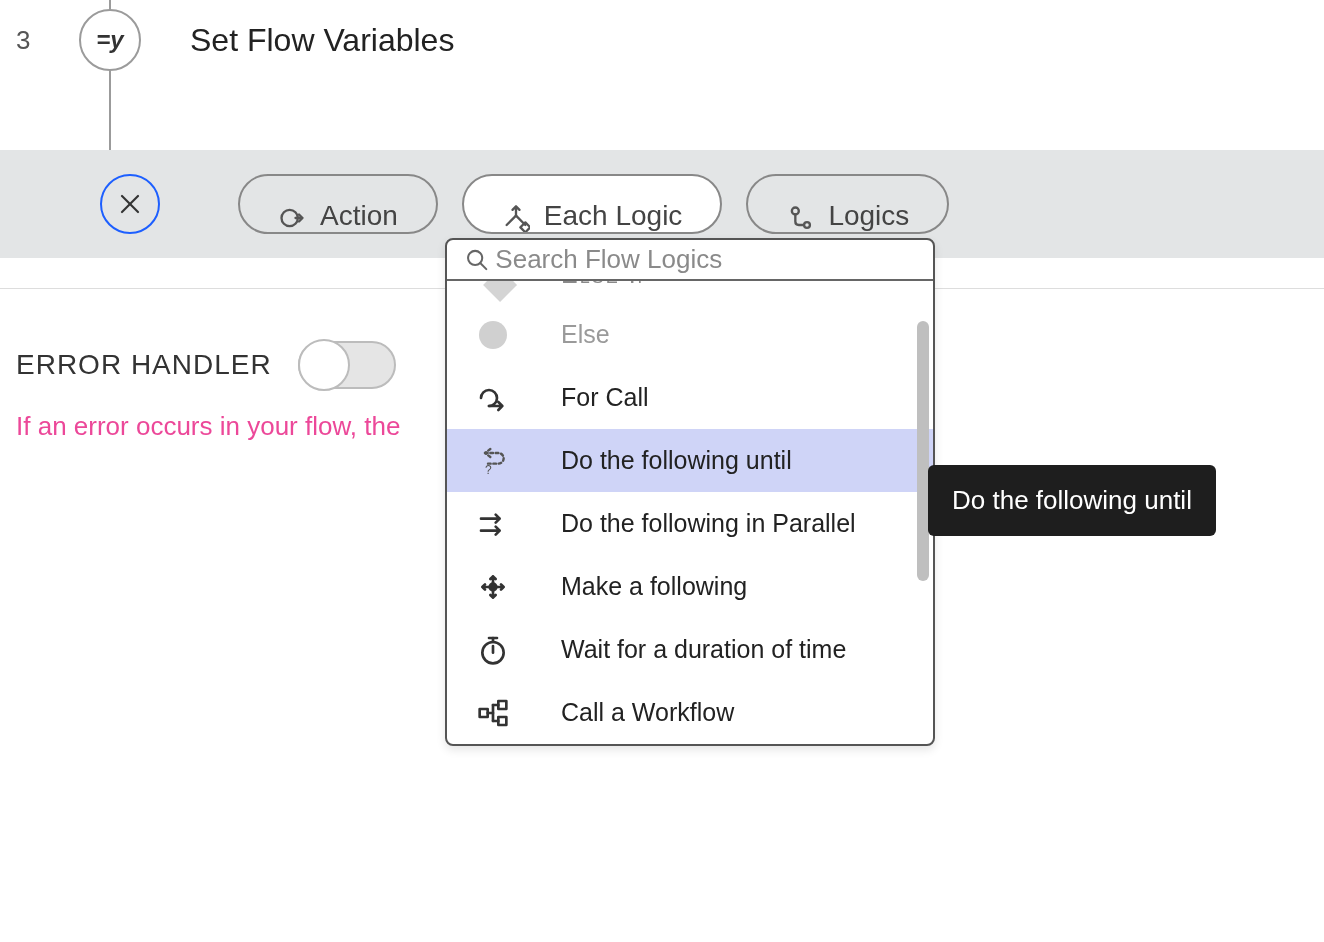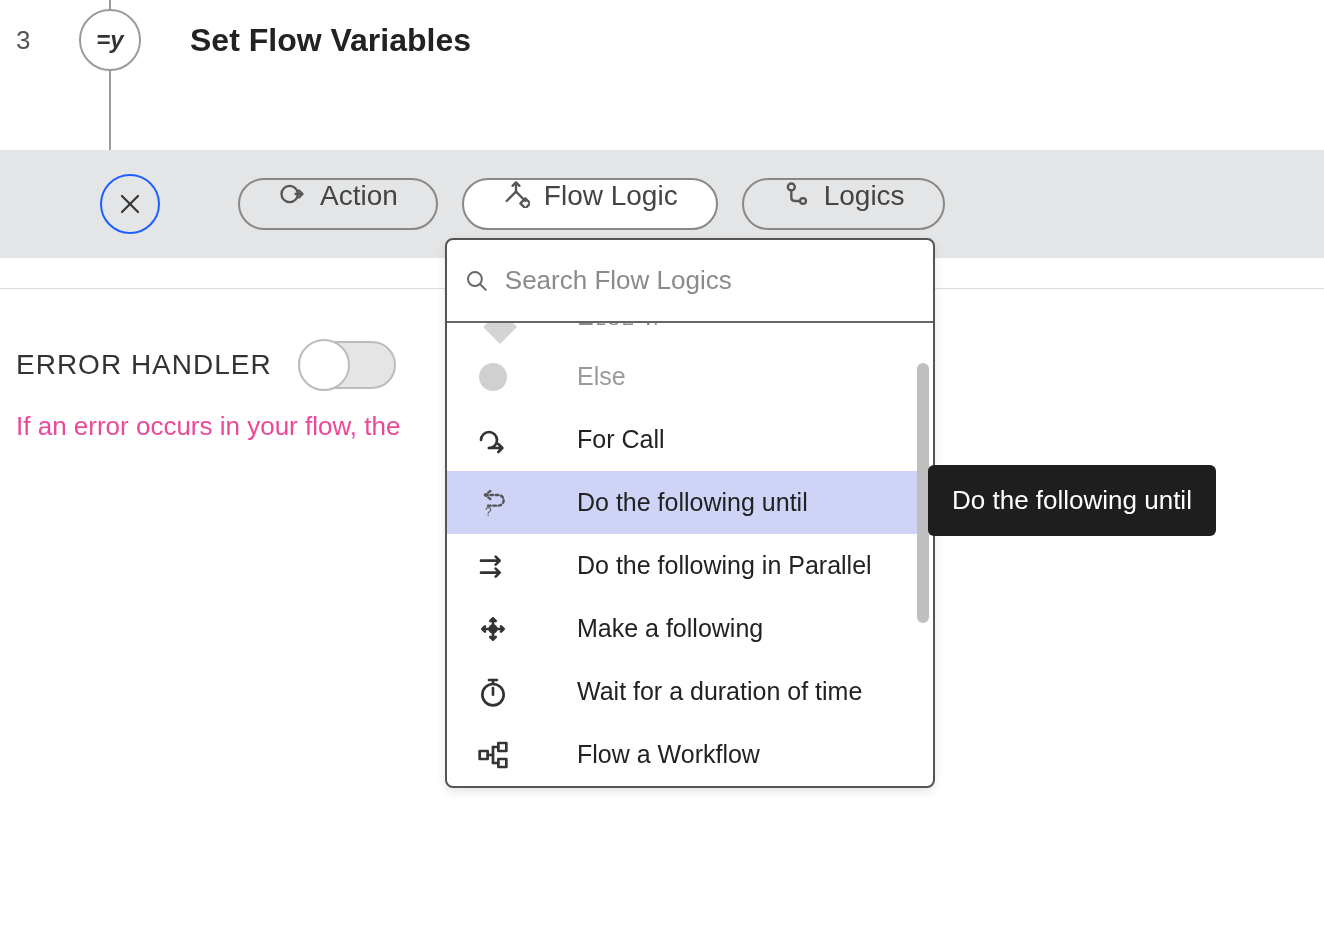--- a/index.html
+++ b/index.html
@@ -54,21 +54,21 @@
     top: -20px;
     left: 50%;
     width: 2px;
     height: 170px;
     background: #9b9b9b;
     transform: translateX(-50%);
     z-index: 1;
   }
   .step-title {
     font-size: 32px;
-    font-weight: 700;
+    font-weight: 400;
     color: #222;
     margin-left: 30px;
   }
 
   
   .toolbar-band {
     margin-top: 70px;
     background: #e3e5e6;
     height: 108px;
     display: flex;
@@ -84,25 +84,25 @@
     border: 2px solid #1d5fff;
     border-radius: 50%;
     display: flex;
     align-items: center;
     justify-content: center;
     background: transparent;
   }
   .close-circle svg { width: 24px; height: 24px; stroke: #333; }
 
   .pill {
-    height: 52px;
+    height: 60px;
     border: 2px solid #888;
     border-radius: 32px;
     display: flex;
-    align-items: flex-start;
+    align-items: flex-end;
     padding: 0 38px;
     gap: 14px;
     font-size: 28px;
     color: #444;
     background: #e3e5e6;
     cursor: pointer;
   }
   .pill.active { background: #fff; }
   .pill svg { width: 28px; height: 28px; }
 
@@ -153,23 +153,23 @@
     background: #fff;
     border: 2px solid #555;
     border-radius: 8px;
     box-shadow: 0 4px 10px rgba(0,0,0,0.1);
     z-index: 10;
     overflow: hidden;
   }
   .search-row {
     display: flex;
     align-items: center;
-    padding: 24px 18px;
+    padding: 3px 18px;
     border-bottom: 2px solid #666;
-    gap: 14px;
+    gap: 4px;
   }
   .search-row svg { width: 26px; height: 26px; stroke: #666; fill: none; }
   .search-input {
     border: none;
     outline: none;
     font-size: 26px;
     color: #666;
     width: 100%;
     background: transparent;
   }
@@ -178,21 +178,21 @@
   .options {
     position: relative;
     max-height: 472px;
     overflow: hidden;
   }
   .option {
     display: flex;
     align-items: center;
     height: 63px;
     padding-left: 26px;
-    gap: 64px;
+    gap: 48px;
     font-size: 25px;
     color: #222;
     cursor: pointer;
   }
   .option.partial-top {
     height: 22px;
     padding-top: 0;
     overflow: hidden;
   }
   .option.partial-top .opt-label {
@@ -280,21 +280,21 @@
     <span>Action</span>
   </div>
 
   <div class="pill active">
     <svg viewBox="0 0 24 24" fill="none" stroke="#555" stroke-width="2" stroke-linecap="round" stroke-linejoin="round">
         <path d="M4 18 L12 10"></path>
         <path d="M12 10 L12 2 M9 5 l3 -3 3 3"></path>
         <path d="M12 10 L20 18"></path>
         <rect x="17" y="17" width="6" height="6" transform="rotate(45 20 20)"></rect>
       </svg>
-    <span>Flow Logic</span>
+    <span>Each Logic</span>
   </div>
 
   <div class="pill">
     <svg viewBox="0 0 24 24" fill="none" stroke="#555" stroke-width="2" stroke-linecap="round">
         <circle cx="8" cy="6" r="3"></circle>
         <path d="M8 9 v6 q0 3 3 3 h4"></path>
         <circle cx="18" cy="18" r="2.5"></circle>
       </svg>
     <span>Logics</span>
   </div>
@@ -395,21 +395,21 @@
         <svg viewBox="0 0 24 24" fill="none" stroke="#333" stroke-width="2" stroke-linecap="round" stroke-linejoin="round">
             <rect x="2" y="9" width="6" height="6"></rect>
             <rect x="16" y="3" width="6" height="6"></rect>
             <rect x="16" y="15" width="6" height="6"></rect>
             <path d="M8 12h4"></path>
             <path d="M12 6h4"></path>
             <path d="M12 18h4"></path>
             <path d="M12 6v12"></path>
           </svg>
       </div>
-      <span class="opt-label">Flow a Workflow</span>
+      <span class="opt-label">Call a Workflow</span>
     </div>
 
     <div class="scrollbar-track"></div>
   </div>
 </div>
 
 <div class="tooltip">
   <span>Do the following until</span>
 </div>
 

